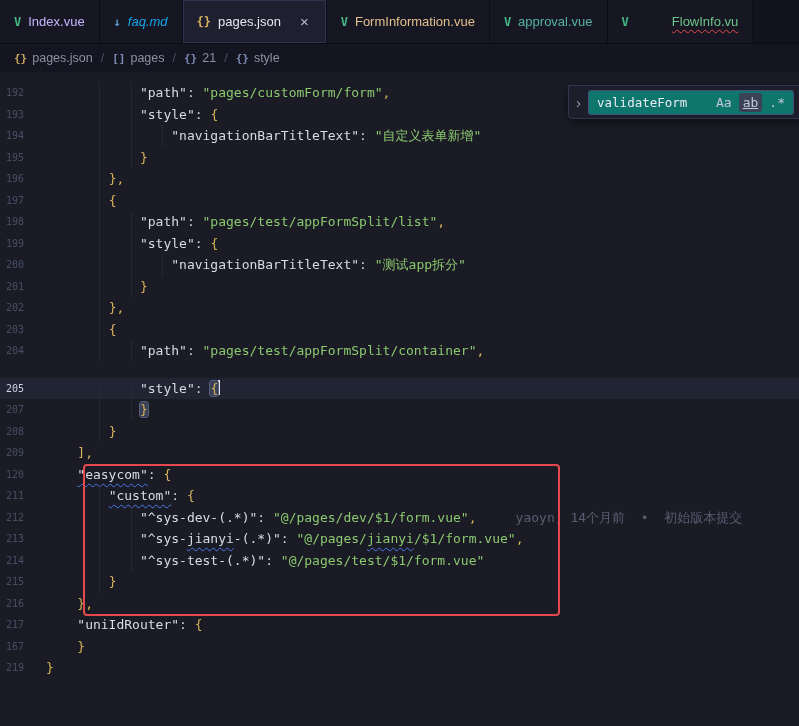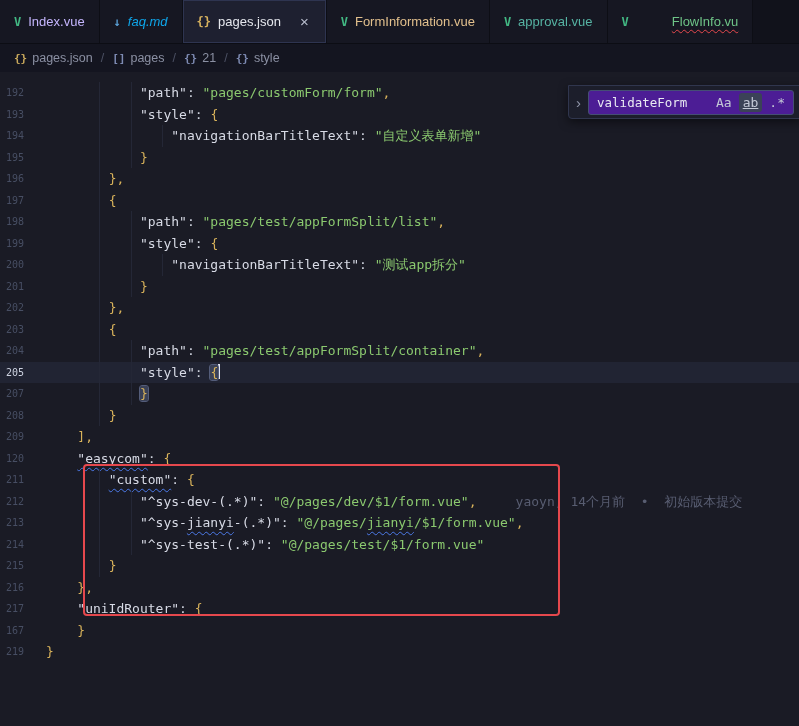--- a/index.html
+++ b/index.html
@@ -20,21 +20,21 @@
   .breadcrumb { height:28px; display:flex; align-items:center; padding:0 14px; gap:8px;
                 font-size:12.5px; color:#8b90a3; background:#141520; }
   .bc-item { display:flex; gap:5px; align-items:center; cursor:pointer; }
   .bc-icon { font-family:"DejaVu Sans Mono", monospace; font-size:11px; font-weight:700; }
   .bc-sep { color:#4c5164; }
 
   
   .editor { position:relative; height:654px; background:#1a1b25; overflow:hidden; }
   .lines { padding-top:10px; font-family:"DejaVu Sans Mono", monospace; font-size:13px; }
   .cl { position:relative; display:flex; height:21.5px; line-height:21.5px; white-space:pre; }
-  .cl.active { background:#212433; }
+  .cl.active { background:#212433;margin-top:16px; }
   .cl.active .ln { color:#cdd2e0; }
   .ln { flex:none; width:46px; text-align:right; padding-right:22px; color:#474e63; font-size:10px; }
   .lc { flex:none; }
   .tk { color:#d8dbe6; }
   .ts { color:#8bc96f; }
   .tp { color:#d9b35b; }
   .tw { color:#ced2dd; }
   .tb { color:#585d71; }
   .sq { text-decoration: underline wavy #4b79e8; text-underline-offset:3.5px; text-decoration-thickness:1px; }
   .br { background:#3a4157; outline:1px solid #545d7a; border-radius:2px; }
@@ -43,21 +43,21 @@
 
   
   .annotation-box { position:absolute; left:83px; top:392px; width:477px; height:152px;
                     border:2px solid #e5484d; border-radius:4px; pointer-events:none; z-index:5; }
 
   
   .find-widget { position:absolute; top:13px; right:-4px; height:34px; display:flex; align-items:center;
                  gap:7px; padding:0 8px 0 7px; background:#1c1e2b; border:1px solid #30364e;
                  border-radius:0 0 4px 4px; box-shadow:0 3px 10px rgba(0,0,0,.5); z-index:10; }
   .find-chevron { color:#8f94a8; font-size:15px; cursor:pointer; }
-  .find-input { display:flex; align-items:center; height:25px; background:#4c1d95;
+  .find-input { display:flex; align-items:center; height:25px; background:#0f766e;
                 border:1px solid #454e74; border-radius:3px; padding:0 4px 0 8px; gap:3px; }
   .find-query { font-family:"DejaVu Sans Mono", monospace; font-size:12.5px; color:#e8eaf2;
                 margin-right:12px; min-width:100px; }
   .find-toggle { font-size:13px; color:#c3c8d6; padding:2px 4px; border-radius:3px; cursor:pointer;
                  font-family:"DejaVu Sans Mono", monospace; }
   .find-toggle.ww { background:#3b4257; text-decoration:underline; }
 </style>
 </head>
 <body>
 

